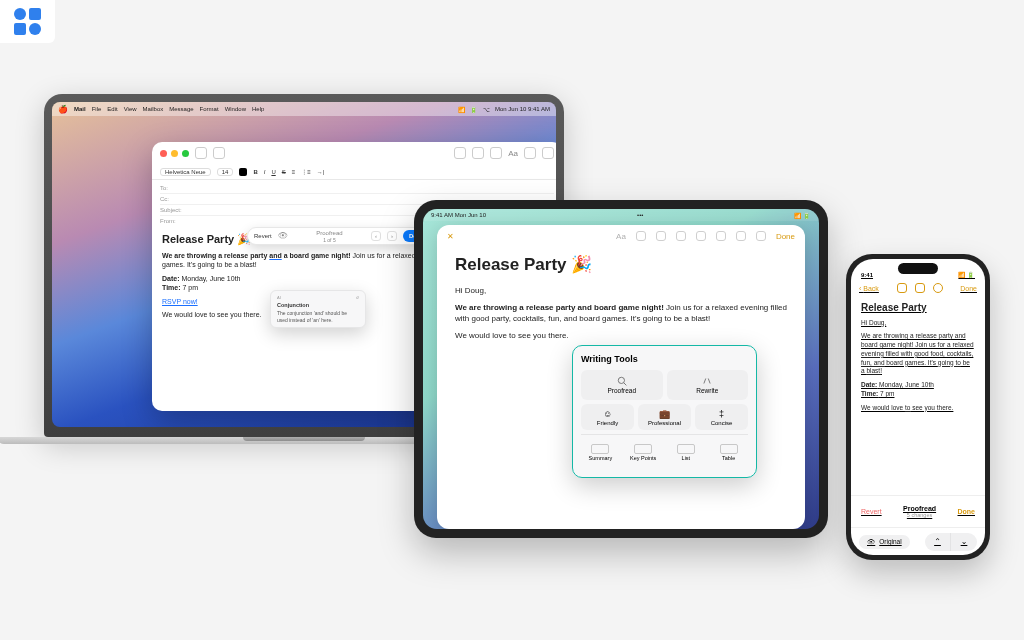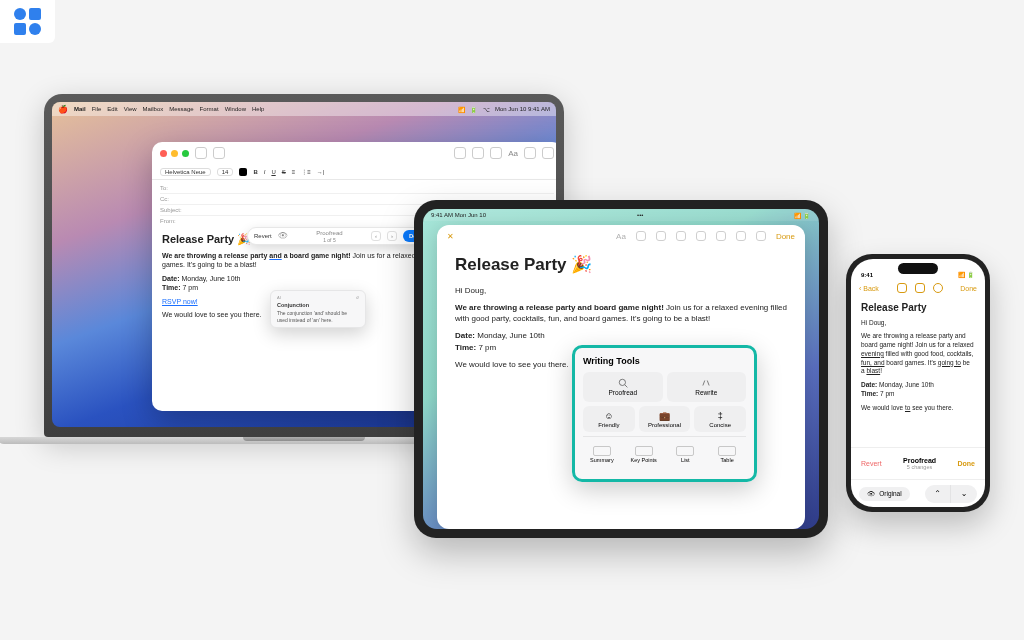--- a/index.html
+++ b/index.html
@@ -66,32 +66,32 @@
 .ipad-tb .l{display:flex;gap:8px;align-items:center;}
 .ipad-tb .r{display:flex;gap:10px;align-items:center;}
 .ipad-tb .r .done{color:#d89a10;font-weight:500;}
 .ibox{width:10px;height:10px;border:1px solid #cfcfcf;border-radius:3px;}
 
 .ipad-doc{ padding:6px 18px; font-size:8px; color:#222; line-height:1.4; position:relative;}
 .ipad-doc h3{font-size:17px; font-weight:700; margin-bottom:8px;}
 .ipad-doc p{margin-bottom:6px;}
 .ipad-doc .bld{font-weight:700;}
 
-.wt-panel{ position:absolute; top:120px; left:135px; width:185px; background:rgba(247,247,248,.96); border:3px solid #14b8a6; border-radius:10px; box-shadow:0 8px 26px rgba(0,0,0,.2); padding:8px 8px 6px; z-index:10;}
+.wt-panel{ position:absolute; top:120px; left:135px; width:185px; background:rgba(247,247,248,.96); border:1px solid #14b8a6; border-radius:10px; box-shadow:0 8px 26px rgba(0,0,0,.2); padding:8px 8px 6px; z-index:10;}
 .wt-panel h4{font-size:9px; font-weight:700; margin-bottom:6px;}
 .wt-row{ display:flex; gap:4px; margin-bottom:4px;}
 .wt-btn{ flex:1; background:#efeff0; border-radius:6px; height:30px; display:flex; flex-direction:column; align-items:center; justify-content:center; font-size:6.5px; gap:1px; cursor:pointer;}
 .wt-btn svg{width:10px;height:10px;}
 .wt-row.sm .wt-btn{height:26px; font-size:6px;}
 .wt-row.xs .wt-btn{height:30px; background:transparent; font-size:5.5px;}
 .wt-row.xs .wt-btn .boxico{width:18px;height:10px;border:1px solid #c8c8c8;border-radius:2px;}
 
 
 .iphone{ position:absolute; top:254px; left:846px; width:144px; background:#222; border-radius:26px; padding:5px; box-shadow:0 14px 30px rgba(0,0,0,.22);}
-.iphone-screen{ background:#fff; border-radius:22px; height:248px; overflow:hidden; position:relative; display:flex; flex-direction:column;}
+.iphone-screen{ background:#fff; border-radius:22px; height:296px; overflow:hidden; position:relative; display:flex; flex-direction:column;text-decoration:underline;}
 .notch{position:absolute; top:4px; left:50%; transform:translateX(-50%); width:40px; height:11px; background:#111; border-radius:8px; z-index:5;}
 .iph-status{height:20px; display:flex; justify-content:space-between; align-items:flex-end; padding:0 10px 1px; font-size:6px; font-weight:700;}
 .iph-nav{height:18px; display:flex; justify-content:space-between; align-items:center; padding:0 8px; font-size:7px; color:#d89a10;}
 .iph-nav .mid{display:flex; gap:8px; color:#d89a10;}
 .iph-nav .ic{width:10px;height:10px;border:1px solid #d89a10;border-radius:3px;}
 .iph-nav .ic.round{border-radius:50%;}
 .iph-body{flex:1; padding:4px 10px; font-size:6.5px; color:#222; line-height:1.35;}
 .iph-body h3{font-size:10px; font-weight:700; margin-bottom:4px;}
 .iph-body p{margin-bottom:5px;}
 .iph-body .und{text-decoration:underline;}
@@ -264,26 +264,20 @@
           <span class="ibox"></span>
           <span class="ibox"></span>
           <span class="ibox"></span>
           <span class="done">Done</span>
         </div>
       </div>
       <div class="ipad-doc">
         <h3>Release Party 🎉</h3>
         <p>Hi Doug,</p>
         <p><span class="bld">We are throwing a release party and board game night!</span> <span>Join us for a relaxed evening filled with good party, cocktails, fun, and board games. It's going to be a blast!</span></p>
-        <p>
-          <span class="bld">Date:</span>
-          <span>Monday, June 10th</span><br>
-          <span class="bld">Time:</span>
-          <span>7 pm</span>
-        </p>
         <p>We would love to see you there.</p>
       </div>
 
       <div class="wt-panel">
         <h4>Writing Tools</h4>
         <div class="wt-row">
           <div class="wt-btn">
             <svg viewBox="0 0 16 16">
                 <circle cx="7" cy="7" r="5" fill="none" stroke="#555" stroke-width="1.2"></circle>
                 <line x1="11" y1="11" x2="15" y2="15" stroke="#555" stroke-width="1.2"></line>

